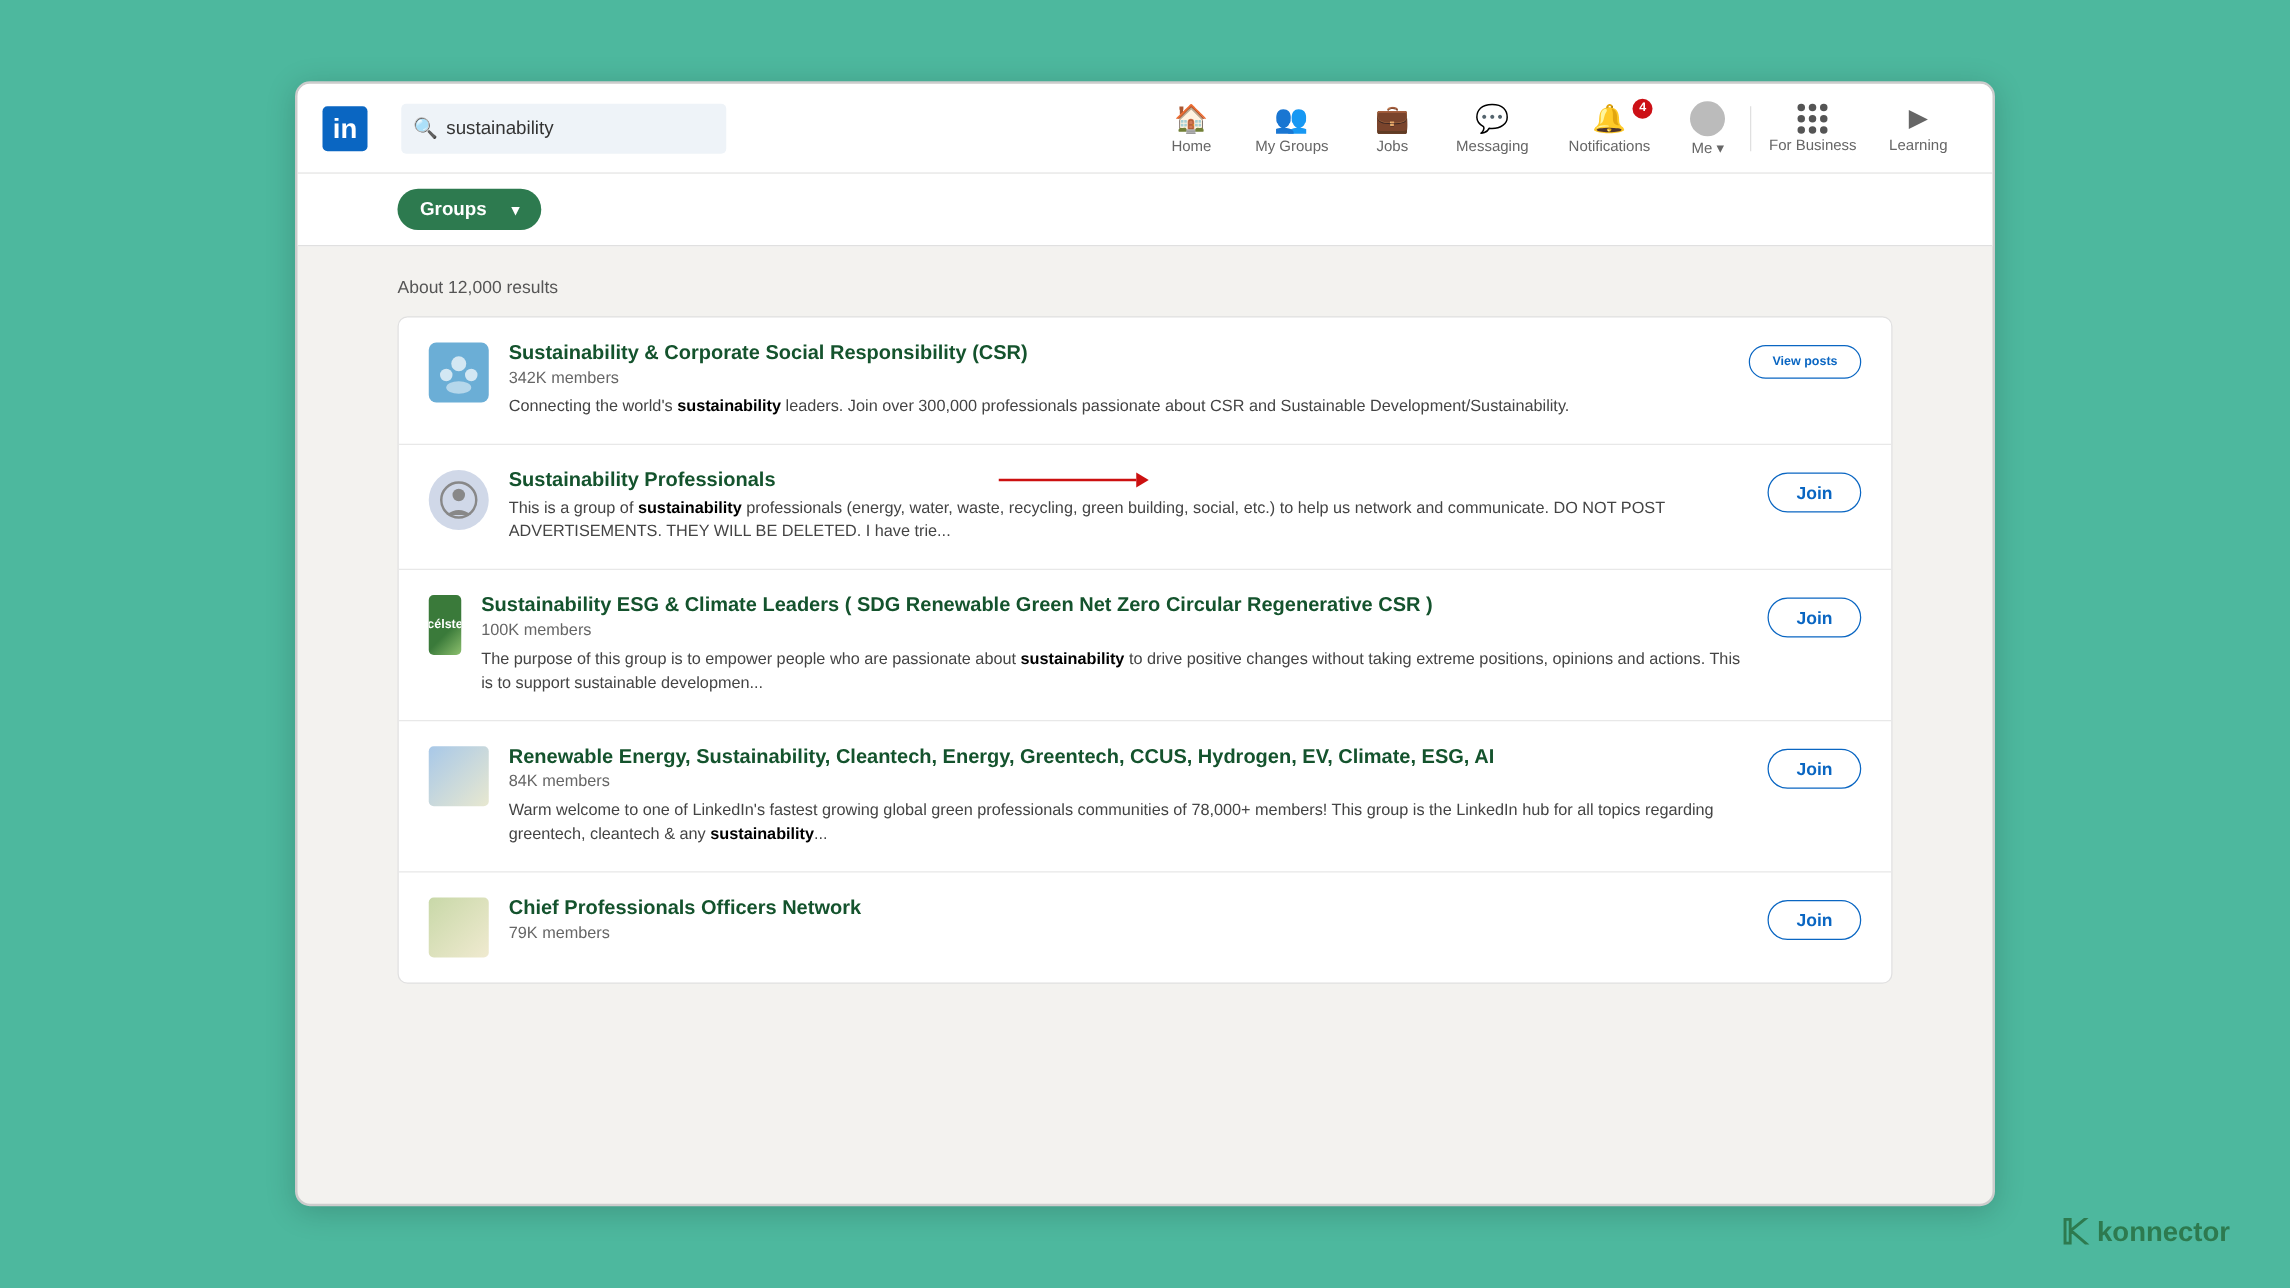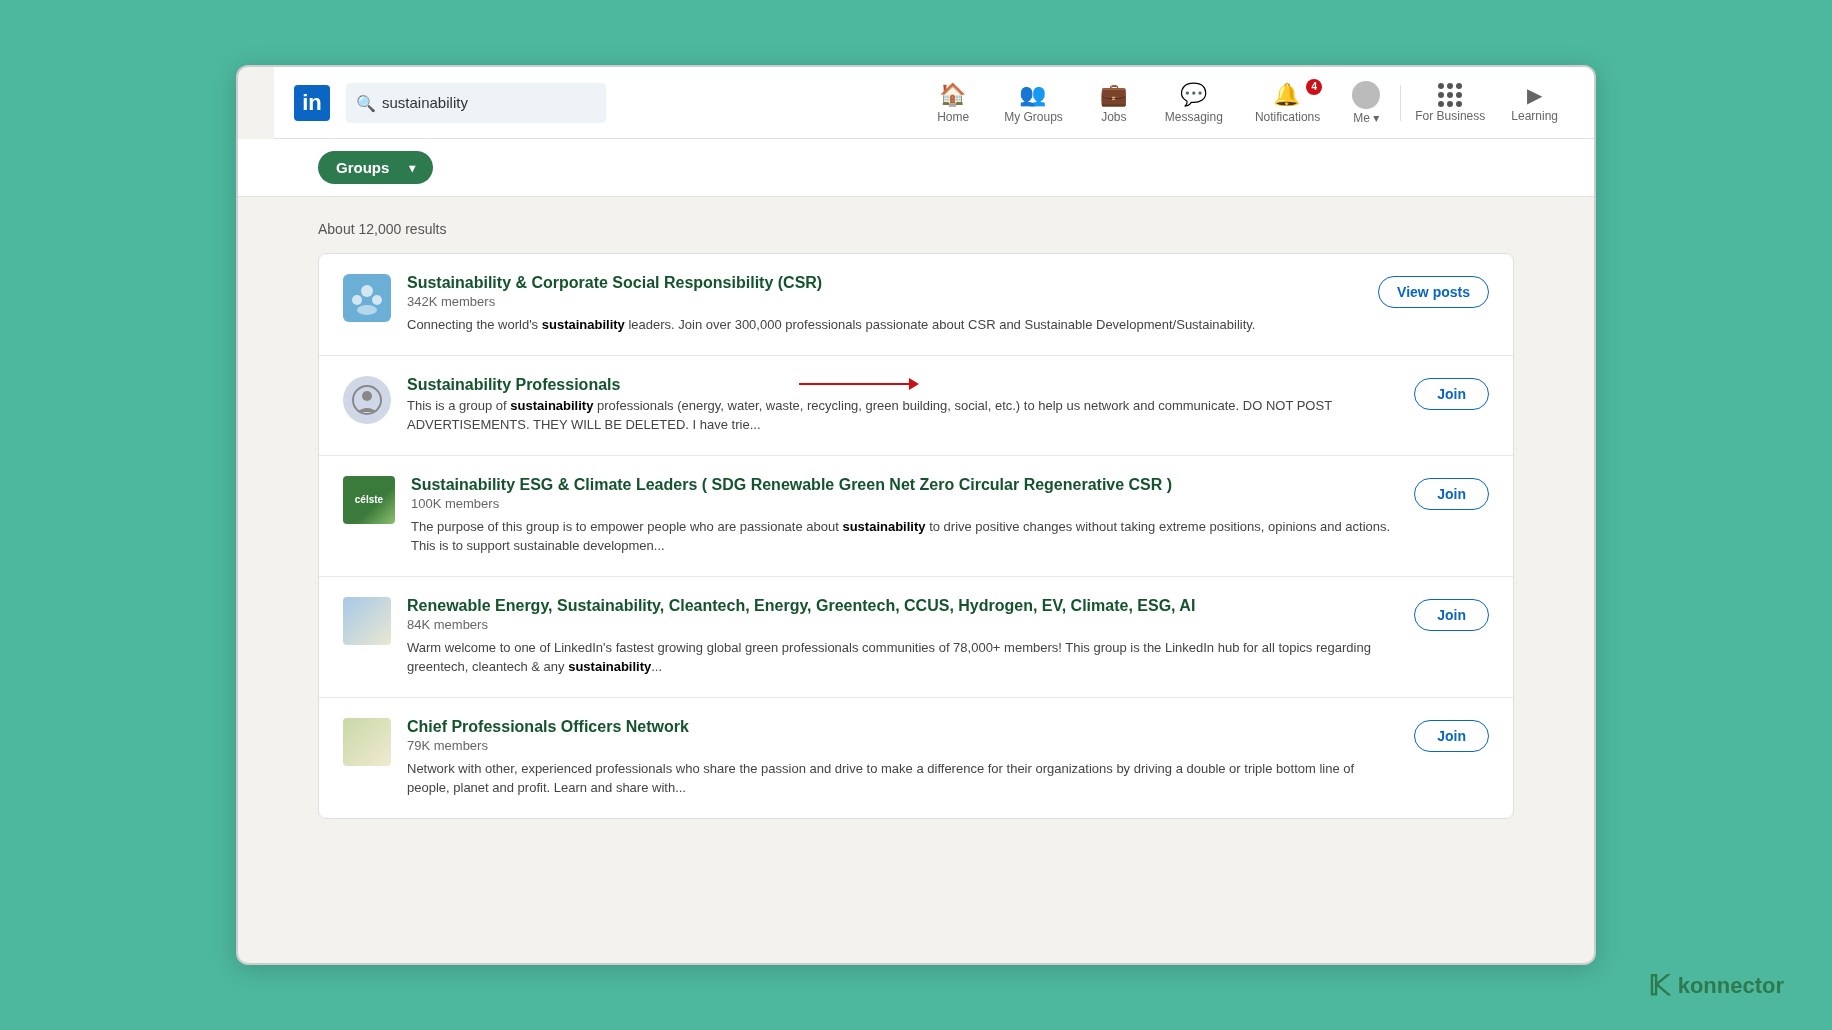--- a/index.html
+++ b/index.html
@@ -21,22 +21,21 @@
       box-shadow: 0 4px 24px rgba(0,0,0,0.18);
     }
     
     .navbar {
       background: #fff;
       border-bottom: 1px solid #e0e0e0;
       display: flex;
       align-items: center;
       padding: 0 20px;
       height: 72px;
-      gap: 8px;
-      margin-left: 36px;
+      gap: 19px;
     }
     .linkedin-logo {
       width: 36px;
       height: 36px;
       background: #0a66c2;
       border-radius: 4px;
       display: flex;
       align-items: center;
       justify-content: center;
       color: #fff;
@@ -227,21 +226,21 @@
       display: flex;
       align-items: flex-start;
       padding-top: 2px;
     }
     .btn-view-posts {
       border: 1.5px solid #0a66c2;
       color: #0a66c2;
       background: #fff;
       border-radius: 20px;
       padding: 7px 18px;
-      font-size: 14px;
+      font-size: 10px;
       font-weight: 600;
       cursor: pointer;
       white-space: nowrap;
     }
     .btn-join {
       border: 1.5px solid #0a66c2;
       color: #0a66c2;
       background: #fff;
       border-radius: 20px;
       padding: 7px 22px;
@@ -294,21 +293,21 @@
       color: #2d7a4f;
     }
     .img-celeste {
       background: linear-gradient(135deg, #3a7a3a 60%, #8dc06e 100%);
       color: #fff;
       font-size: 11px;
       font-weight: 700;
       display: flex;
       align-items: center;
       justify-content: center;
-      width: 52px;
+      width: 26px;
       height: 48px;
     }
     .img-renewable {
       background: linear-gradient(135deg, #a8c8e8 0%, #e8e8d0 100%);
       width: 48px; height: 48px;
     }
     .img-cso {
       background: linear-gradient(135deg, #c8d8a8 0%, #f0ead0 100%);
       width: 48px; height: 48px;
     }
@@ -484,23 +483,20 @@
             <button class="btn-join">Join</button>
           </div>
         </div>
 
         <div class="group-item">
           <div class="group-logo img-cso">
           </div>
           <div class="group-info">
             <div class="group-name">Chief Professionals Officers Network</div>
             <div class="group-members">79K members</div>
-            <div class="group-desc">
-              Network with other, experienced professionals who share the passion and drive to make a difference for their organizations by driving a double or triple bottom line of people, planet and profit. Learn and share with...
-            </div>
           </div>
           <div class="group-action">
             <button class="btn-join">Join</button>
           </div>
         </div>
 
       </div>
     </div>
 
   </div>

